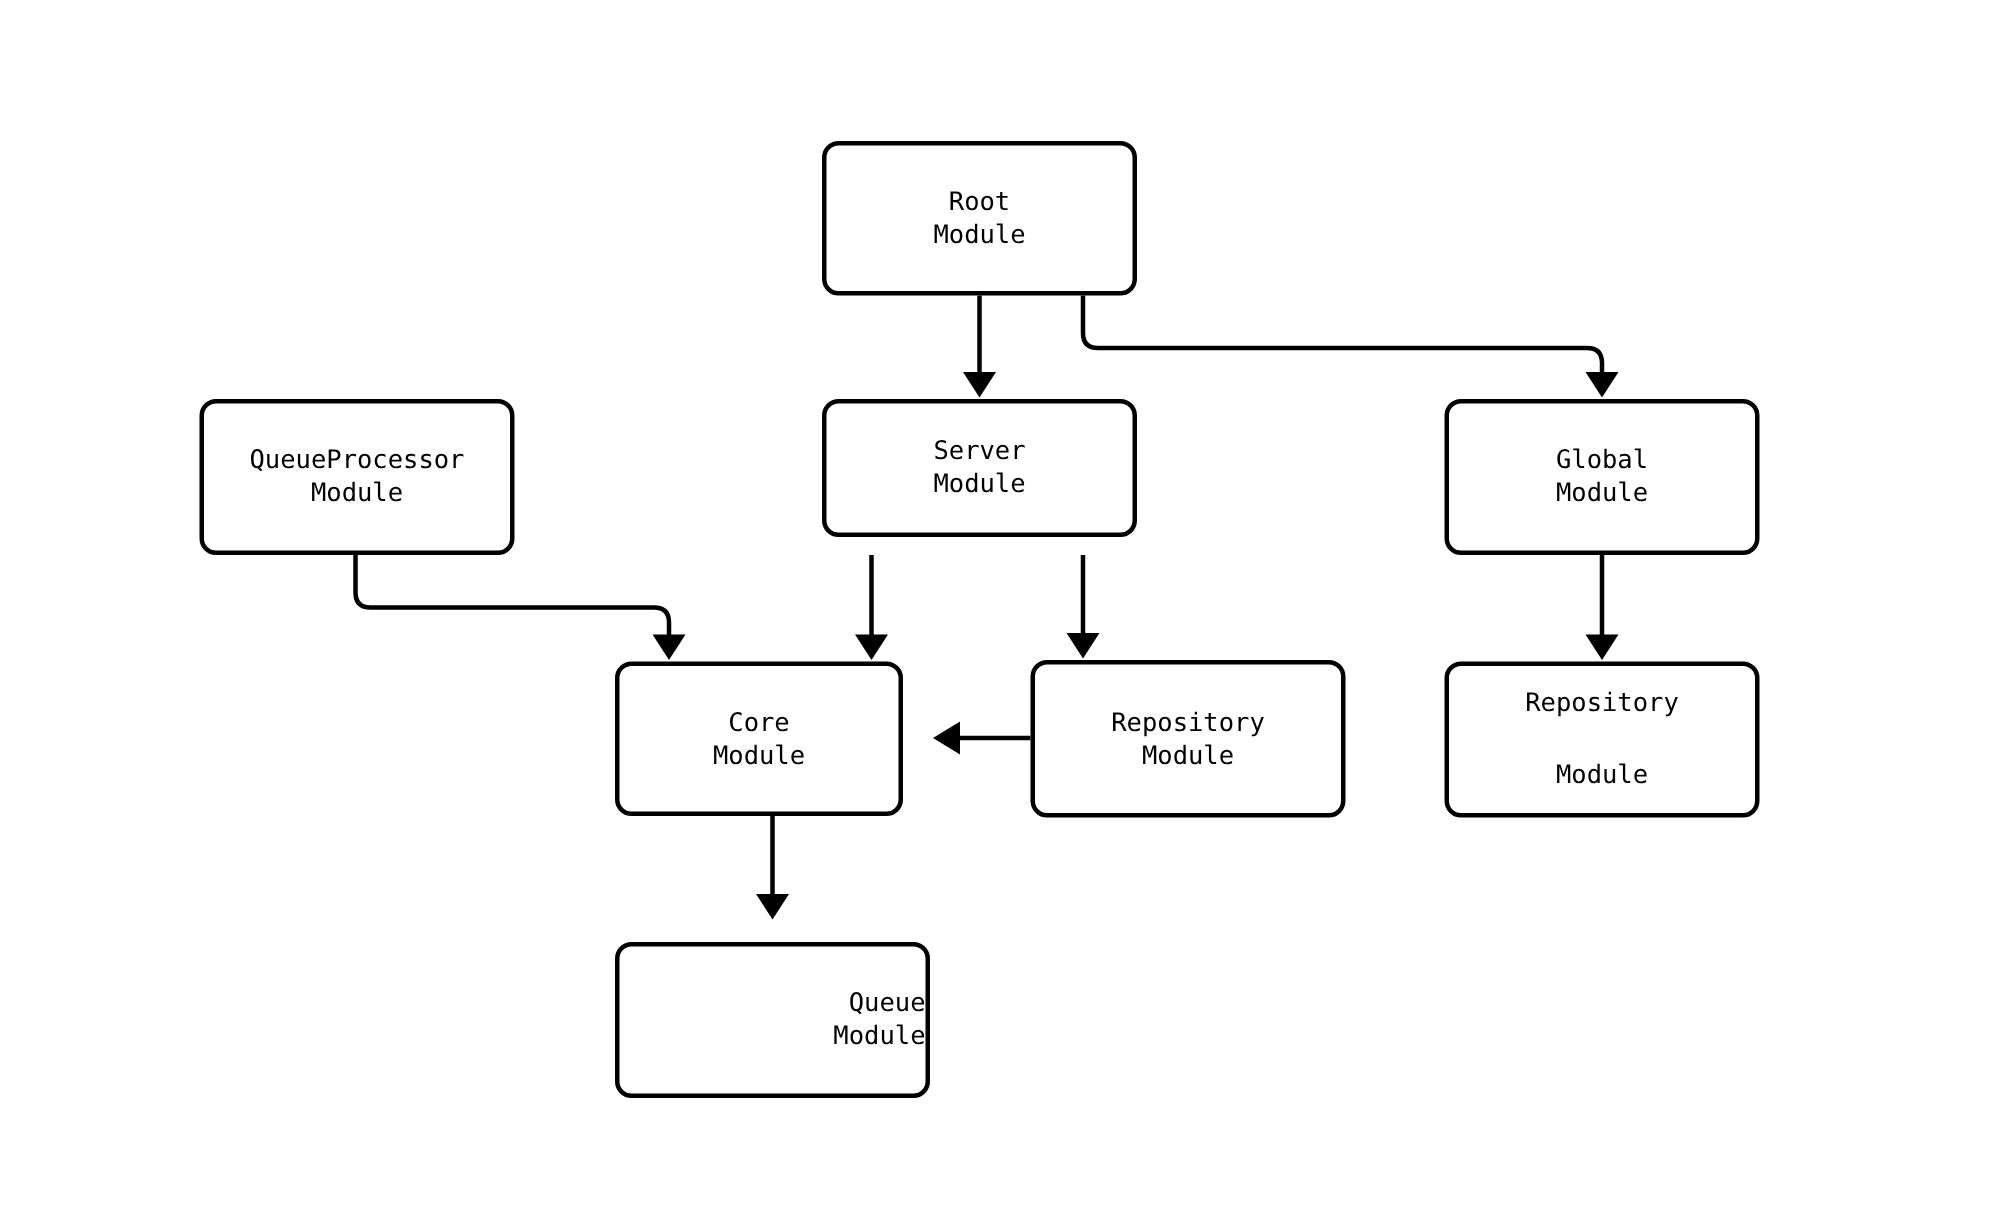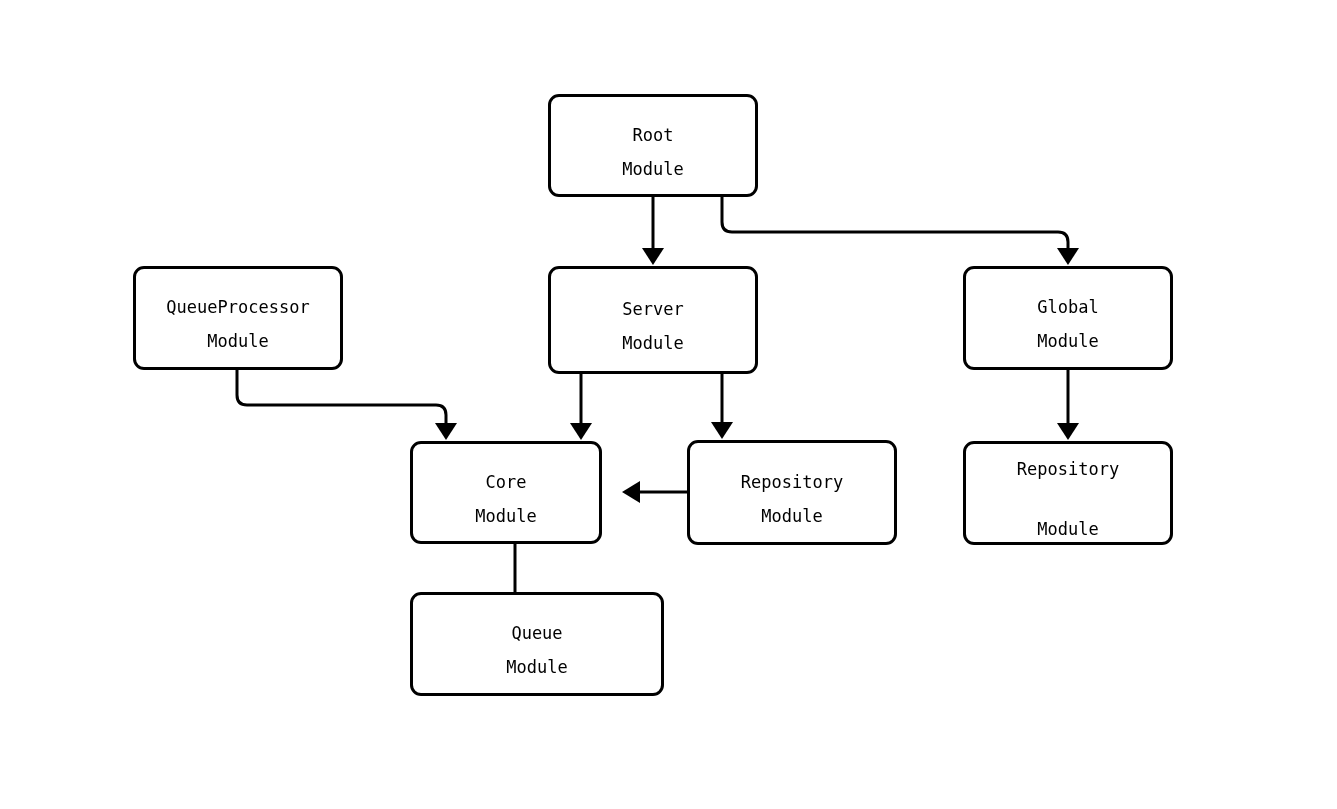--- a/index.html
+++ b/index.html
@@ -40,21 +40,20 @@
     z-index: 2;
   }
   .node-line {
     font-family: "DejaVu Sans Mono", "Liberation Mono", monospace;
     font-size: 17px;
     line-height: 22px;
     color: #000000;
     white-space: pre;
     letter-spacing: 0px;
     text-align: center;
-    margin-top: 12px;
   }
 </style>
 </head>
 <body>
 
 <div id="diagram-root">
 
   <svg id="edge-layer" width="1337" height="809" viewBox="0 0 1337 809" xmlns="http://www.w3.org/2000/svg">
       <g>
         <path d="M 653 197 L 653 248" fill="none" stroke="#000000" stroke-width="3" stroke-linecap="butt"></path>
@@ -92,39 +91,39 @@
 
   <div id="node-layer">
       <div class="node" style="left: 548px; top: 94px; width: 210px; height: 103px;">
         <div class="node-line">Root</div>
         <div class="node-line">Module</div>
       </div>
       <div class="node" style="left: 133px; top: 266px; width: 210px; height: 104px; align-items: center;">
         <div class="node-line">QueueProcessor</div>
         <div class="node-line">Module</div>
       </div>
-      <div class="node" style="left: 548px; top: 266px; width: 210px; height: 108px;">
+      <div class="node" style="left: 548px; top: 266px; width: 210px; height: 92px;">
         <div class="node-line">Server</div>
         <div class="node-line">Module</div>
       </div>
       <div class="node" style="left: 963px; top: 266px; width: 210px; height: 104px;">
         <div class="node-line">Global</div>
         <div class="node-line">Module</div>
       </div>
       <div class="node" style="left: 410px; top: 441px; width: 192px; height: 103px;">
         <div class="node-line">Core</div>
         <div class="node-line">Module</div>
       </div>
       <div class="node" style="left: 687px; top: 440px; width: 210px; height: 105px;">
         <div class="node-line">Repository</div>
         <div class="node-line">Module</div>
       </div>
       <div class="node" style="left: 963px; top: 441px; width: 210px; height: 104px; gap: 26px;">
         <div class="node-line">Repository</div>
         <div class="node-line">Module</div>
       </div>
-      <div class="node" style="left: 410px; top: 592px; width: 254px; height: 104px;">
+      <div class="node" style="left: 410px; top: 628px; width: 210px; height: 104px; align-items: flex-end;">
         <div class="node-line">Queue</div>
         <div class="node-line">Module</div>
       </div>
     </div>
 
 </div>
 
 </body></html>

